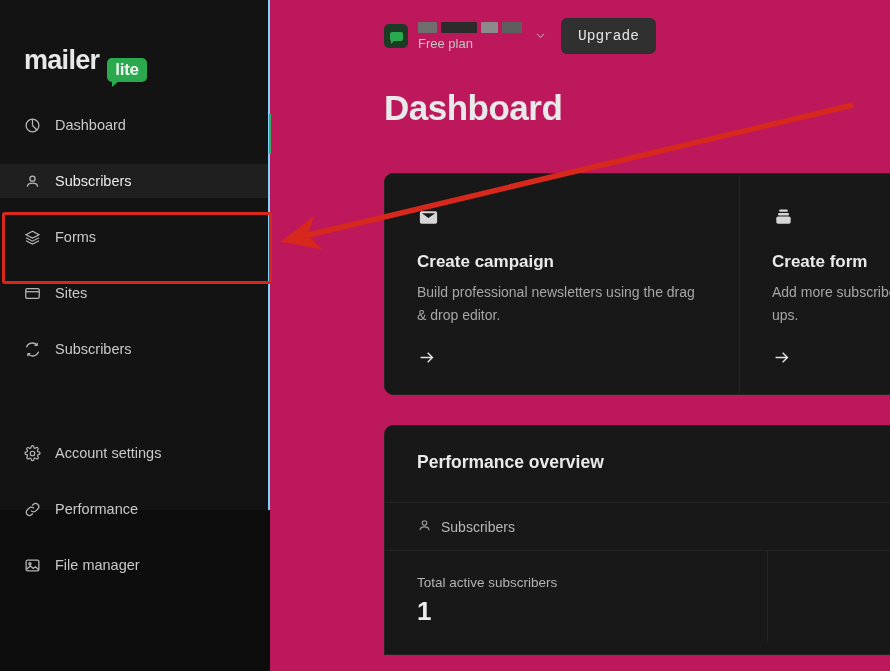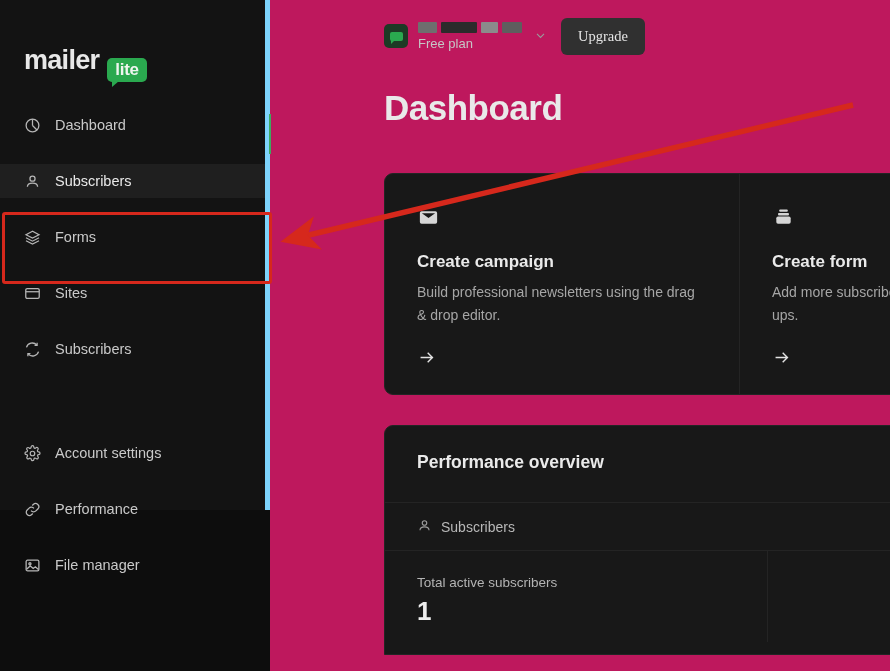--- a/index.html
+++ b/index.html
@@ -8,21 +8,21 @@
     background: #0d0d0d;
     font-family: "Liberation Sans", sans-serif;
     overflow: hidden;
   }
   #app { position: relative; width: 890px; height: 671px; display: flex; }
 
   
   #sidebar {
     width: 270px; height: 510px;
     background: #131313;
-    border-right: 5px solid #7dd3fc;
+    border-right: 2px solid #7dd3fc;
     position: relative;
     flex: 0 0 270px;
   }
   .logo-wrap {
     display: flex; align-items: center;
     padding: 34px 0 0 24px;
     height: 86px;
   }
   .logo-mailer {
     font-size: 27px; font-weight: bold; color: #e8e8e8;
@@ -120,21 +120,21 @@
   .r4 { width: 20px; background: #5e5e5e; }
   .plan-text { font-size: 13px; color: #c6c6c6; }
   .chev { color: #9a9a9a; font-size: 13px; margin-left: 2px; margin-top: 2px; }
   .upgrade-btn {
     background: #303030;
     color: #e4e4e4;
     font-size: 14.5px;
     border: none; border-radius: 6px;
     padding: 10px 17px;
     cursor: pointer;
-    font-family: Liberation Serif, serif;
+    font-family: Liberation Mono, monospace;
   }
 
   .page-title {
     font-size: 35px; font-weight: bold;
     color: #e9e9e9;
     padding-left: 114px;
     margin-top: 16px;
     letter-spacing: -0.5px;
   }
 

